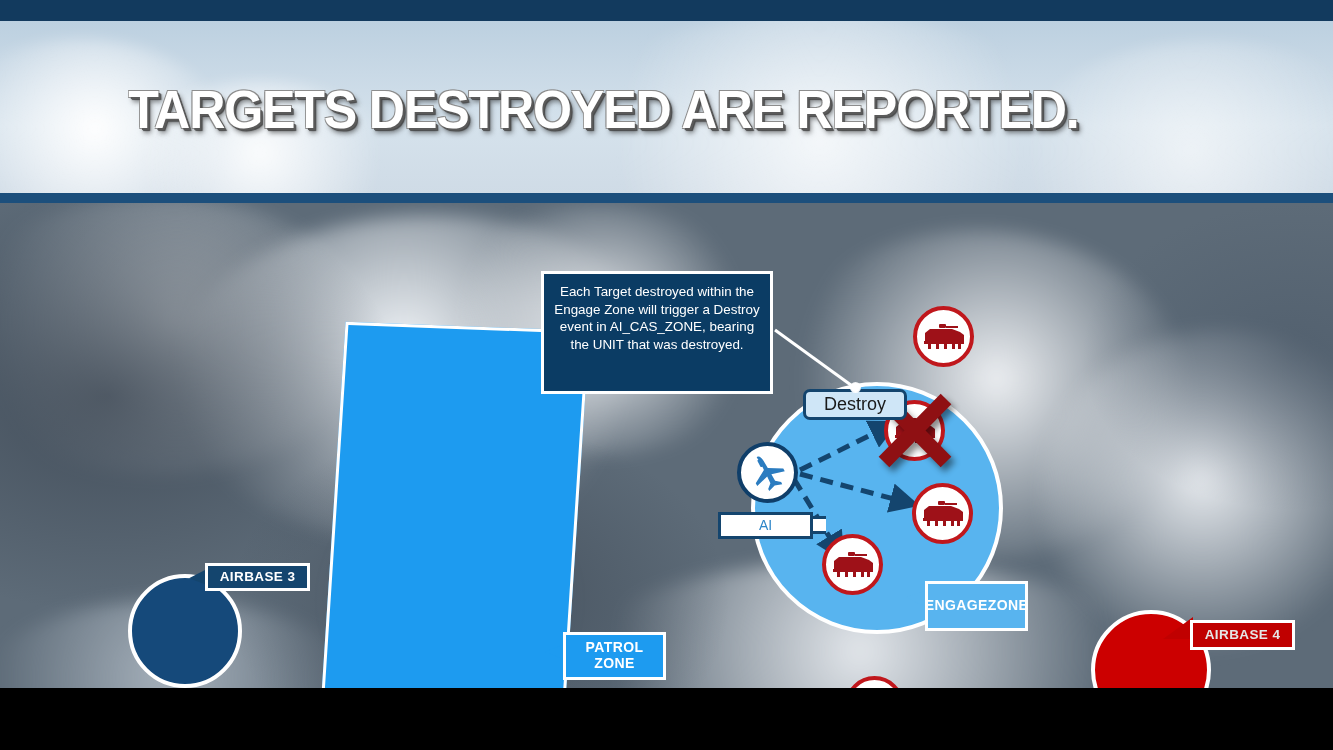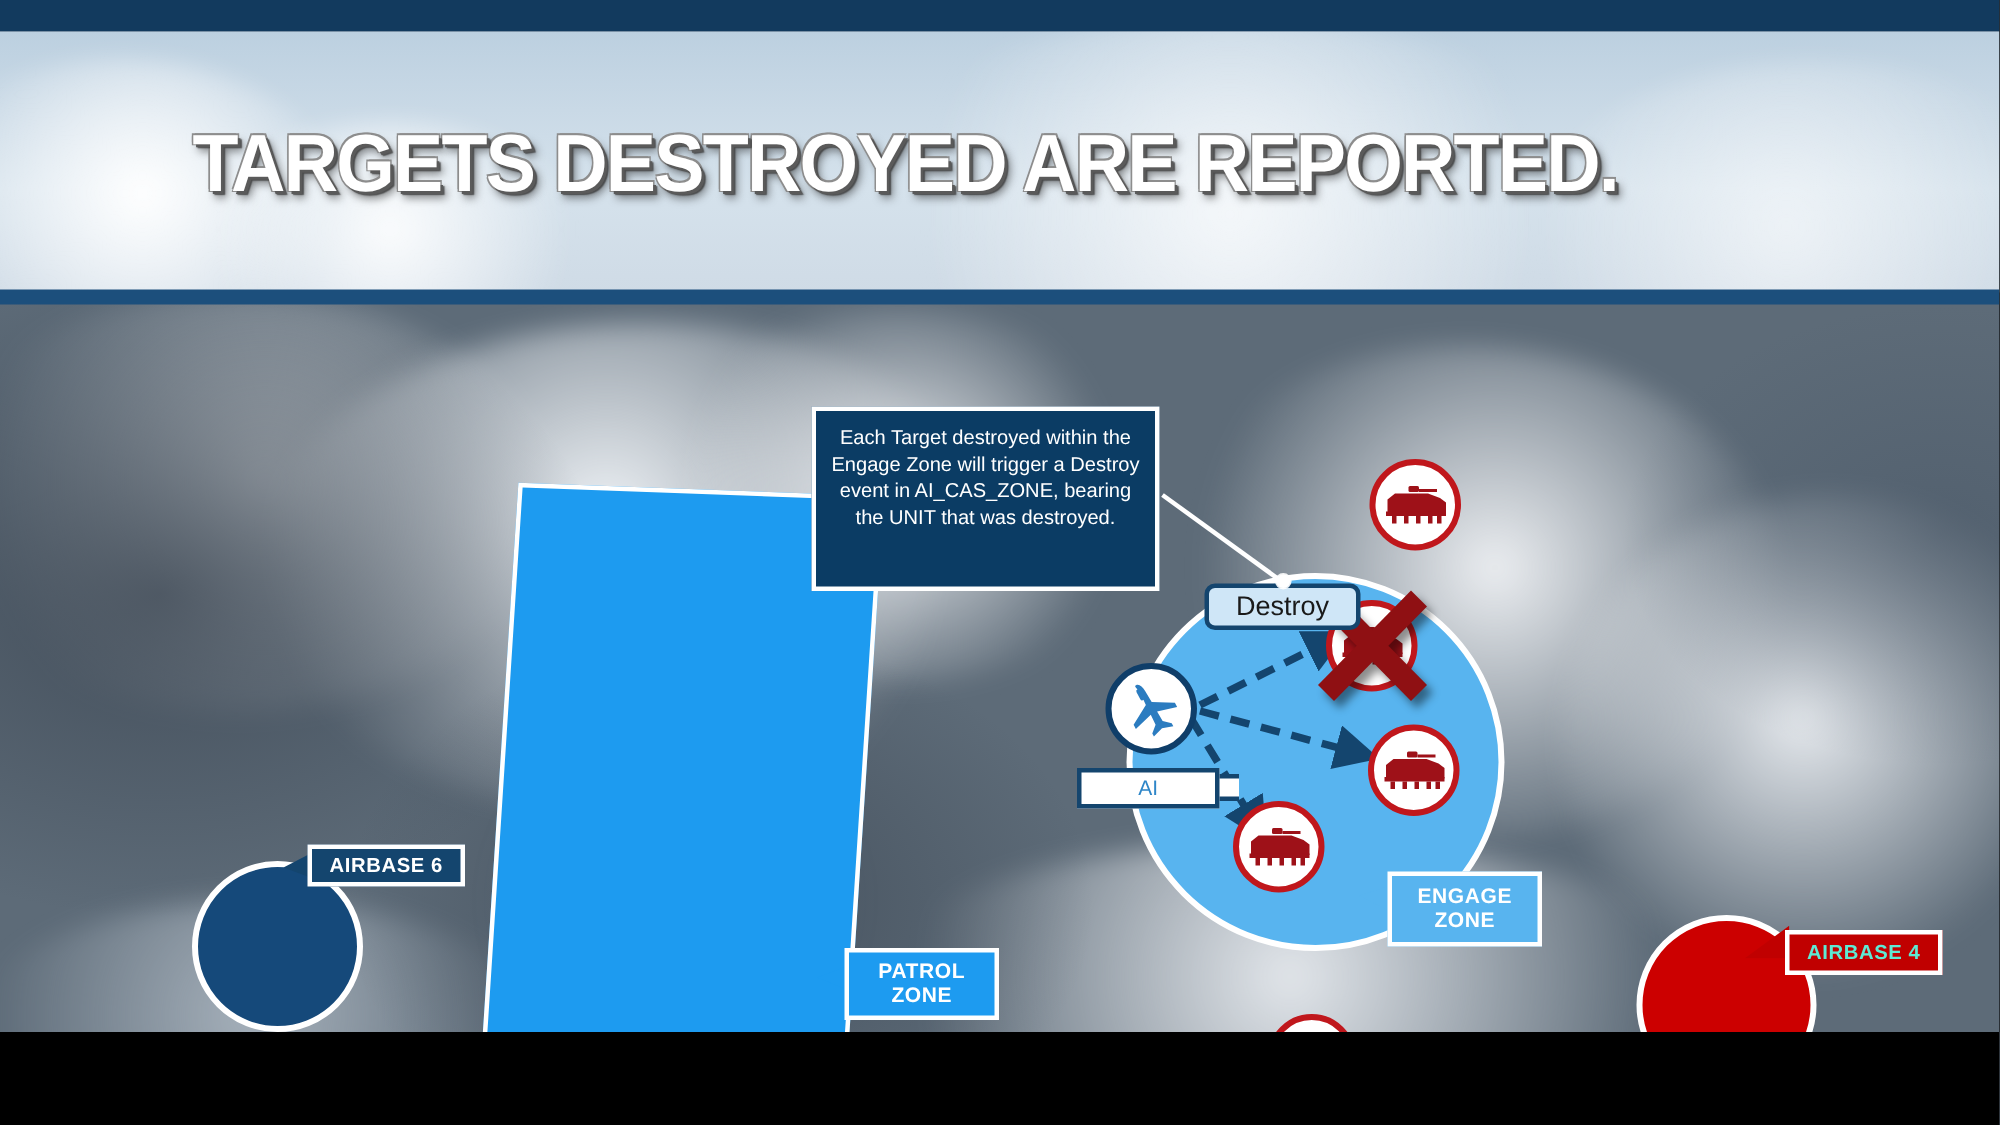--- a/index.html
+++ b/index.html
@@ -82,29 +82,29 @@
     position:absolute;box-sizing:border-box;text-align:center;
     font-family:"Liberation Sans",sans-serif;font-weight:bold;
     display:flex;align-items:center;justify-content:center;line-height:1.12;
   }
   .lbl-airbase1{
     left:205px;top:563px;width:105px;height:28px;background:#14456e;border:3px solid #ffffff;
     color:#ffffff;font-size:13.5px;letter-spacing:.4px;
   }
   .lbl-airbase4{
     left:1190px;top:620px;width:105px;height:30px;background:#c00000;border:3px solid #ffffff;
-    color:#5eead4;font-size:13.5px;letter-spacing:.4px;
+    color:#e5e5e5;font-size:13.5px;letter-spacing:.4px;
   }
   .lbl-patrol{
     left:563px;top:632px;width:103px;height:48px;background:#1d9bf0;border:3px solid #ffffff;
     color:#ffffff;font-size:14px;letter-spacing:.4px;flex-direction:column;text-align:center;
   }
   .lbl-engage{
     left:925px;top:581px;width:103px;height:50px;background:#58b4ef;border:3px solid #ffffff;
-    color:#ffffff;font-size:14px;letter-spacing:.4px;flex-direction:column;
+    color:#ffffff;font-size:14px;letter-spacing:.4px;flex-direction:row;
   }
   .lbl-ai{
     left:718px;top:512px;width:95px;height:27px;background:#ffffff;border:3px solid #14456e;
     color:#2e86c8;font-size:14px;font-weight:normal;
   }
   .lbl-destroy{
     left:803px;top:389px;width:104px;height:31px;background:#cfe6f7;border:3px solid #14456e;
     border-radius:7px;color:#1a1a1a;font-size:18px;font-weight:normal;
   }
   .destroy-dot{
@@ -304,21 +304,21 @@
       </g>
     </svg>
   </div>
 
   <div class="tail tail-ab1"></div>
   <div class="tail tail-ab4"></div>
   <div class="tail tail-patrol"></div>
   <div class="tail tail-engage"></div>
   <div class="tail tail-ai"></div>
 
-  <div class="label lbl-airbase1">AIRBASE 6</div>
+  <div class="label lbl-airbase1">AIRBASE 3</div>
   <div class="label lbl-airbase4">AIRBASE 4</div>
   <div class="label lbl-patrol">
     <span>PATROL</span>
     <span>ZONE</span>
   </div>
   <div class="label lbl-engage">
     <span>ENGAGE</span>
     <span>ZONE</span>
   </div>
   <div class="label lbl-ai">AI</div>

